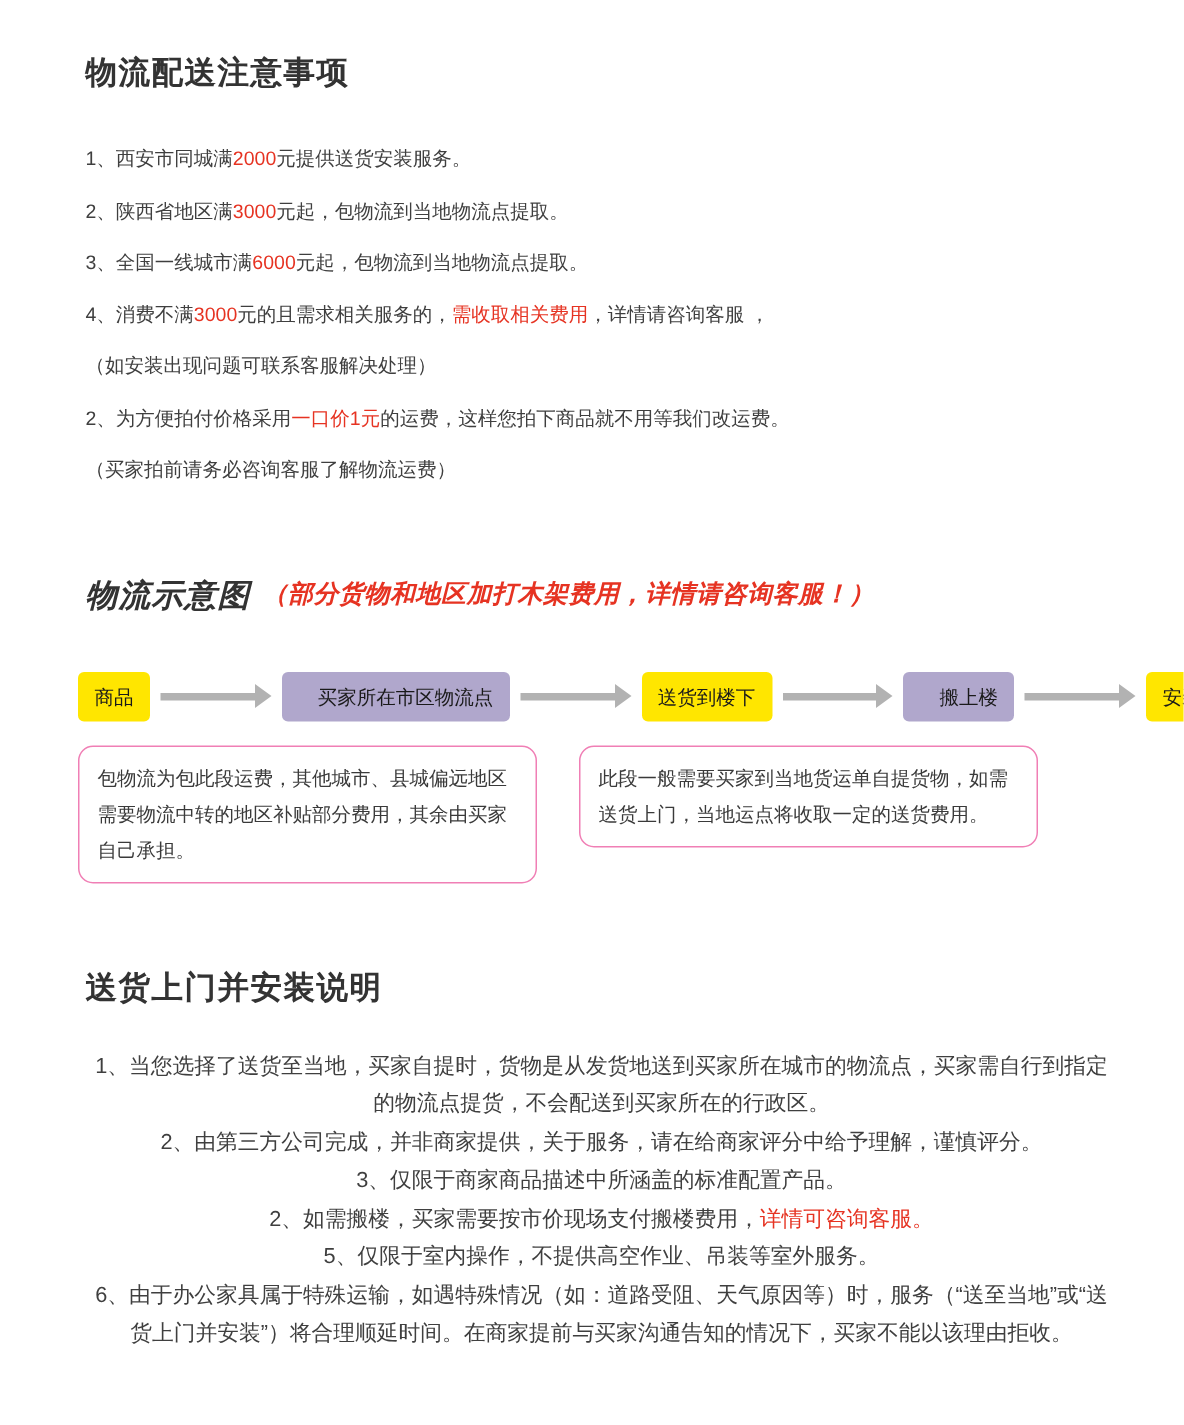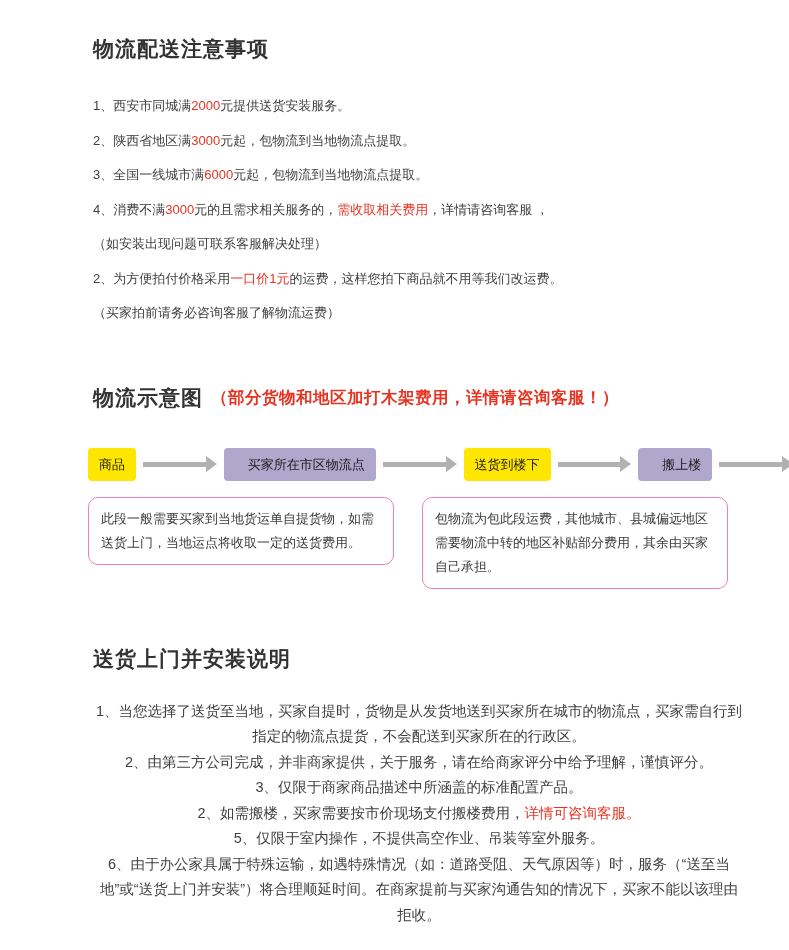--- a/index.html
+++ b/index.html
@@ -7,31 +7,31 @@
     --yellow:#ffe600; --purple:#b0a7cc; --arrow:#b2b2b2; --pink:#f07fb5;
     --bg:#ffffff;
   }
   *{margin:0;padding:0;box-sizing:border-box;}
   html,body{background:var(--bg);}
   body{
     width:789px;height:950px;overflow:hidden;
     font-family:"Liberation Sans","DejaVu Sans",sans-serif;
     color:var(--text);
   }
-  .page{padding:36px 44px 20px 57px;margin-left:36px;}
+  .page{padding:36px 44px 20px 57px;}
   .h1{
     font-size:21px;font-weight:bold;color:var(--heading);
     letter-spacing:1px;line-height:26px;
   }
   
   .list-1{margin-top:27px;}
   .list-1 .list-line{font-size:13px;line-height:34.5px;white-space:nowrap;}
   .red{color:var(--red);}
   
-  .sec2-head{margin-top:54px;display:flex;align-items:center;}
+  .sec2-head{margin-top:54px;display:flex;font-style:italic;}
   .sec2-sub{
     color:var(--red);font-weight:bold;font-size:16.5px;margin-left:8px;
     letter-spacing:0.5px;
   }
   .flow{
     margin-top:37px;margin-left:-5px;width:760px;
     display:flex;align-items:center;
   }
   .flow-box{
     flex:none;font-size:13px;color:#1a1a1a;line-height:13px;
@@ -97,22 +97,22 @@
       </div>
       <div class="flow-box purple">搬上楼</div>
       <div class="arrow">
         <div class="arrow-shaft"></div>
         <div class="arrow-head"></div>
       </div>
       <div class="flow-box yellow">安装</div>
     </div>
 
   <div class="notes">
+    <div class="note-box">包物流为包此段运费，其他城市、县城偏远地区需要物流中转的地区补贴部分费用，其余由买家自己承担。</div>
     <div class="note-box">此段一般需要买家到当地货运单自提货物，如需送货上门，当地运点将收取一定的送货费用。</div>
-    <div class="note-box">包物流为包此段运费，其他城市、县城偏远地区需要物流中转的地区补贴部分费用，其余由买家自己承担。</div>
   </div>
 
   <div class="h1 sec3-head">送货上门并安装说明</div>
 
   <div class="list-2">
       <div class="list-line"><span>1、当您选择了送货至当地，买家自提时，货物是从发货地送到买家所在城市的物流点，买家需自行到指定的物流点提货，不会配送到买家所在的行政区。</span></div>
       <div class="list-line"><span>2、由第三方公司完成，并非商家提供，关于服务，请在给商家评分中给予理解，谨慎评分。</span></div>
       <div class="list-line"><span>3、仅限于商家商品描述中所涵盖的标准配置产品。</span></div>
       <div class="list-line"><span>2、如需搬楼，买家需要按市价现场支付搬楼费用，</span><span class="red">详情可咨询客服。</span></div>
       <div class="list-line"><span>5、仅限于室内操作，不提供高空作业、吊装等室外服务。</span></div>

